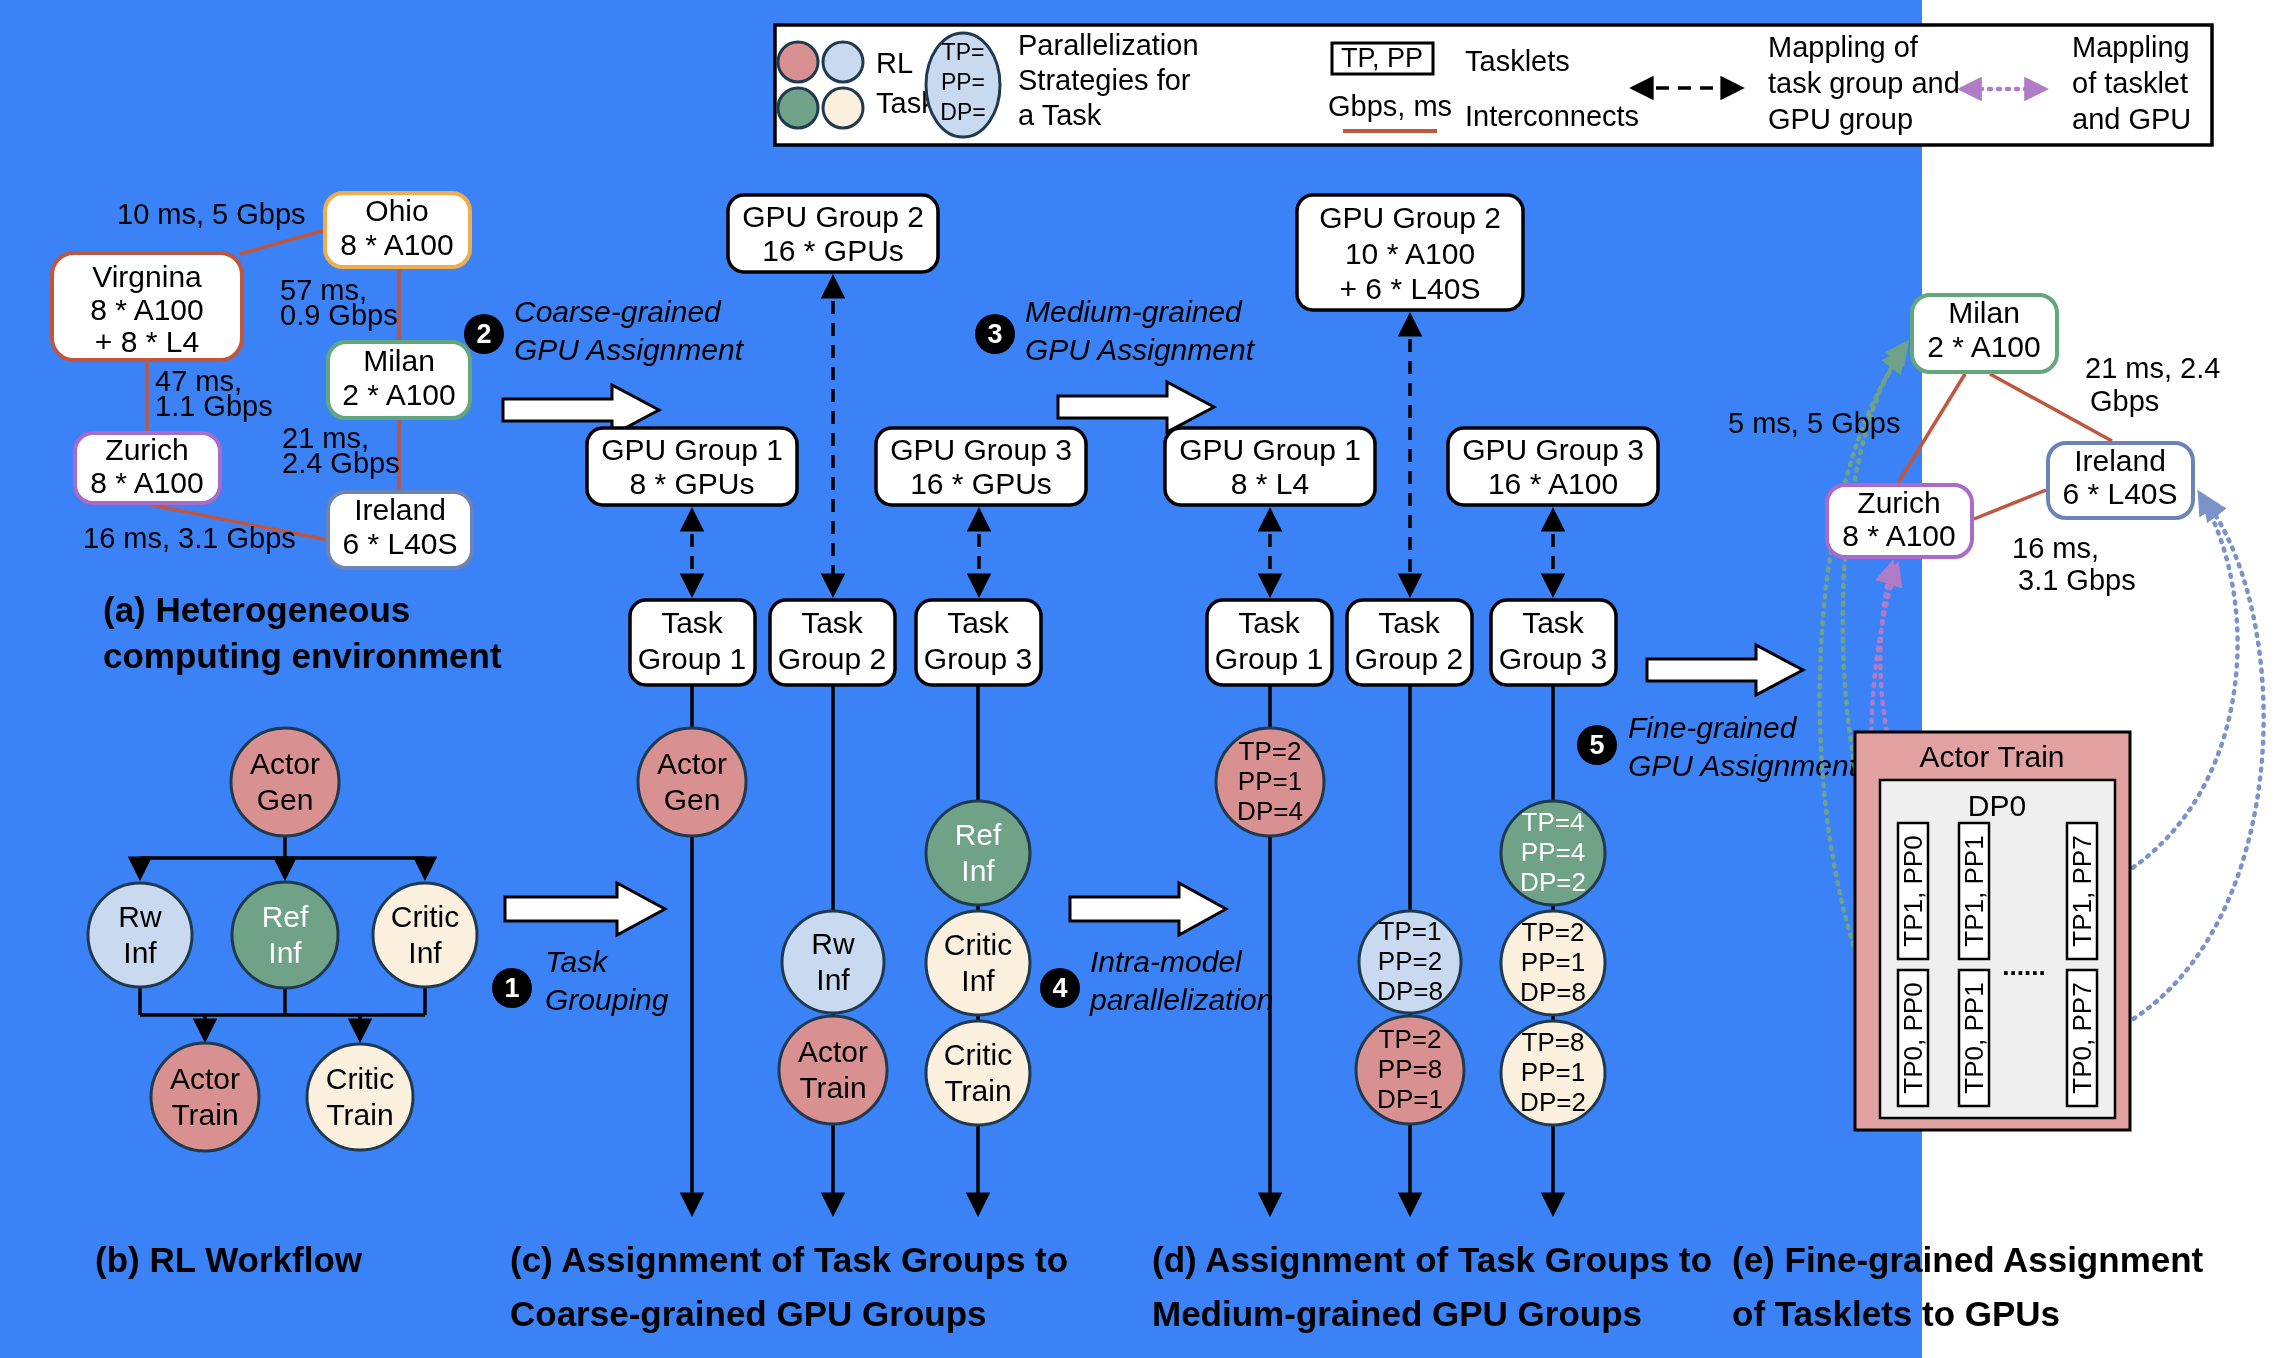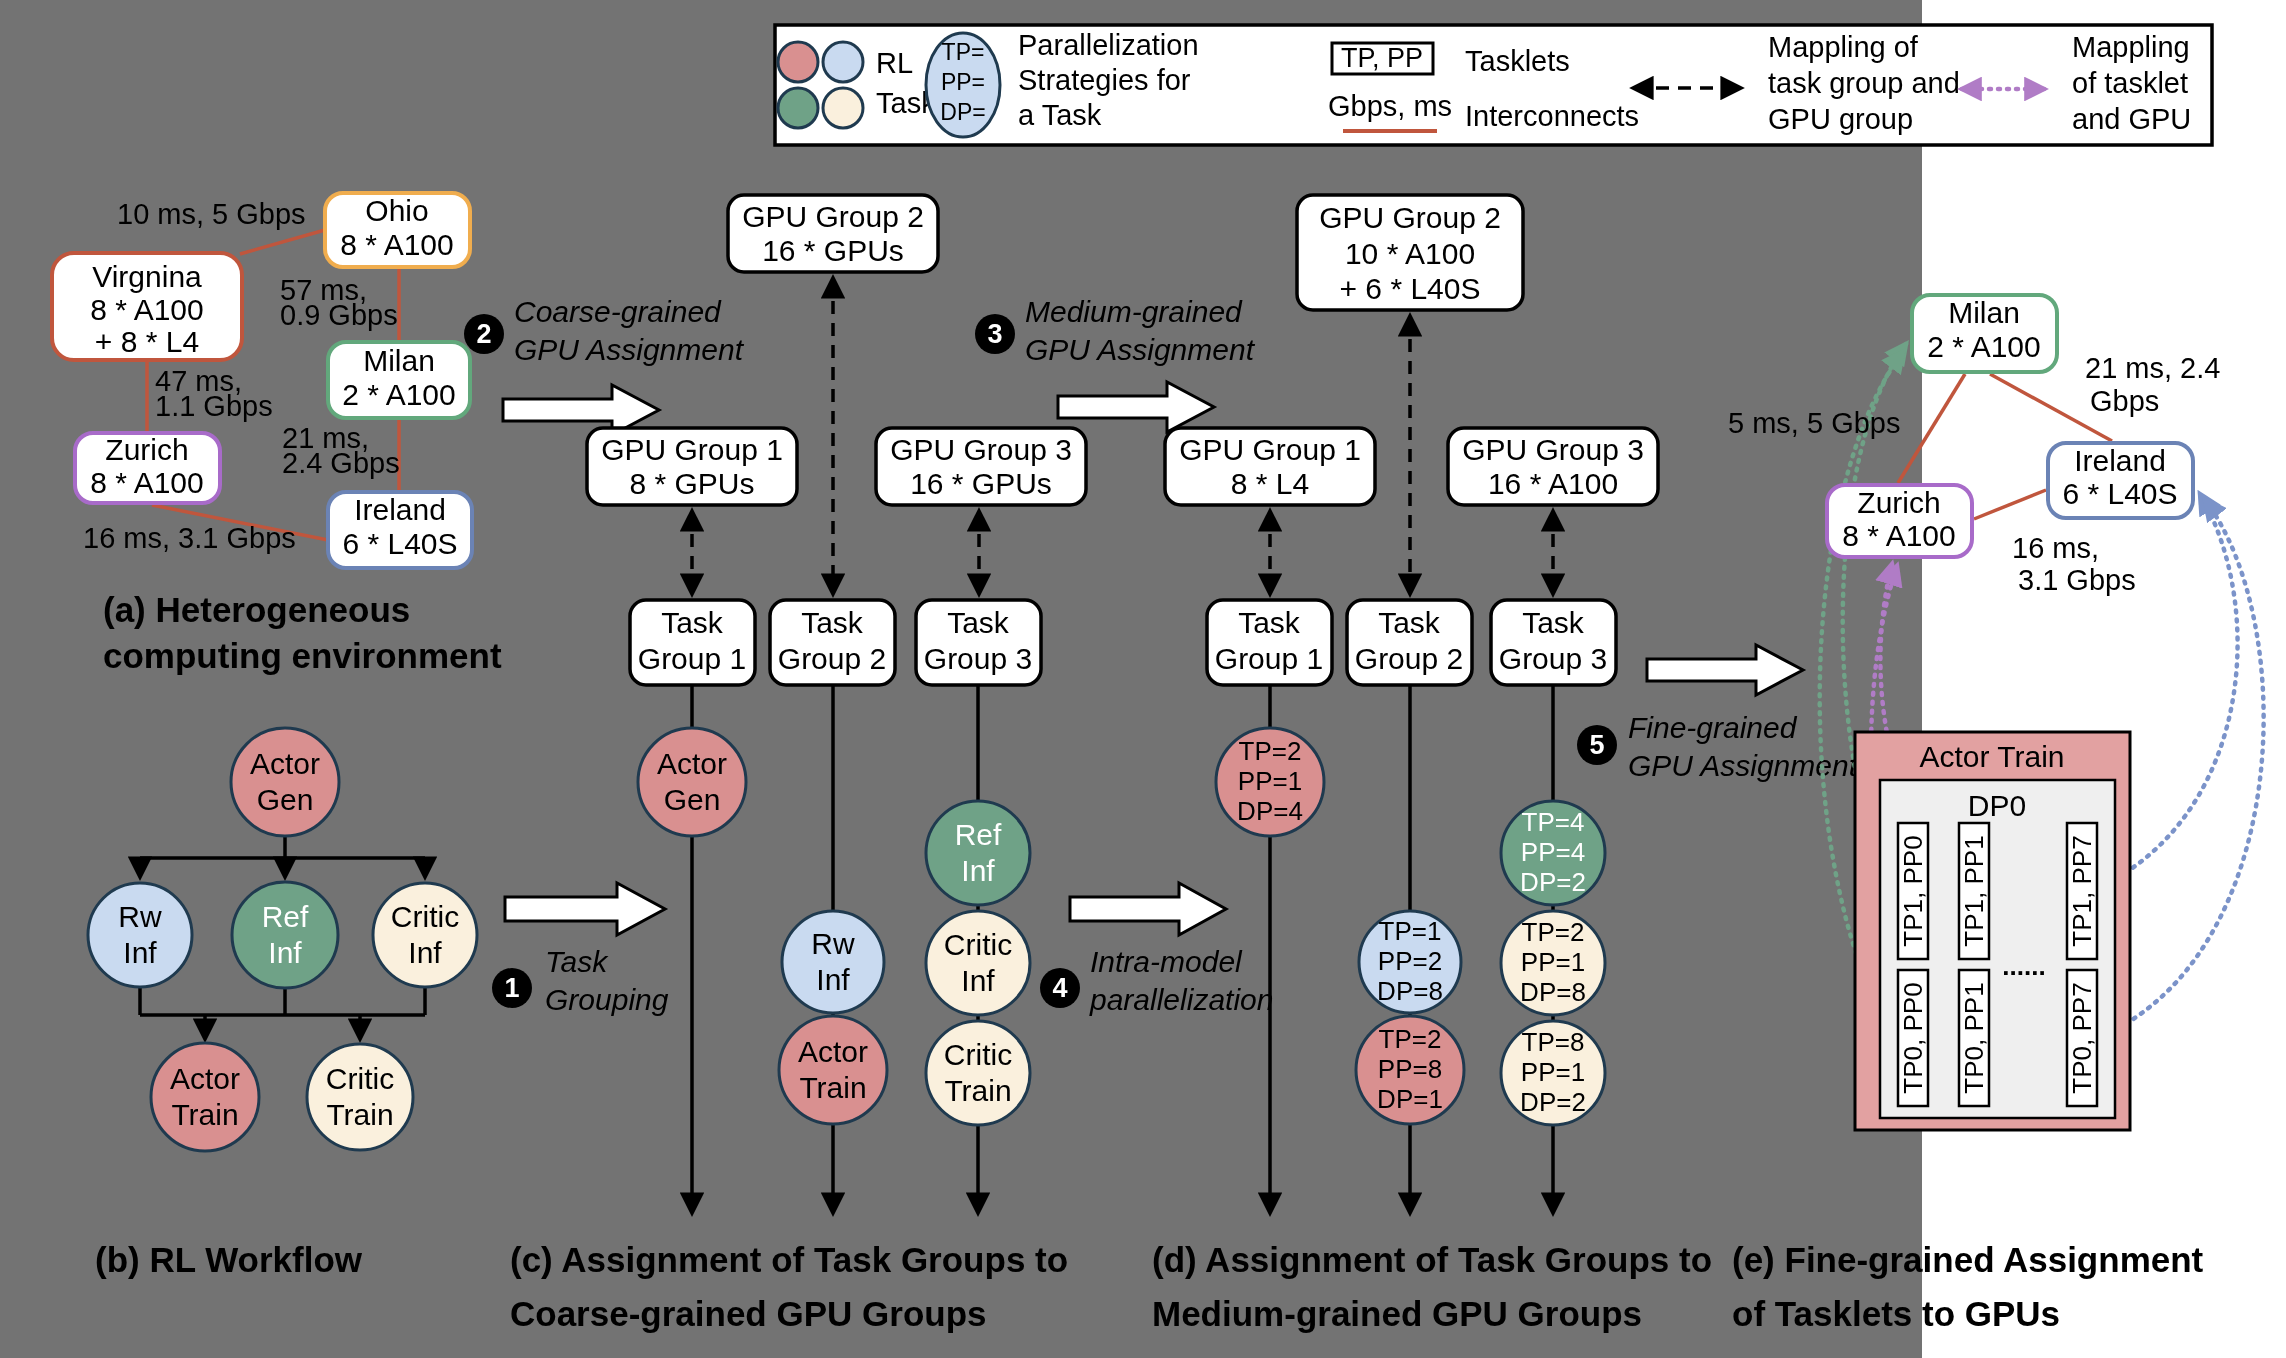--- a/index.html
+++ b/index.html
@@ -1,16 +1,16 @@
 <!DOCTYPE html>
 <html><head>
 <meta charset="utf-8">
 <style>
   html,body{margin:0;padding:0;background:#fff;}
-  .wrap{width:1922px;height:1358px;position:relative;background:#737373;}
+  .wrap{width:1922px;height:1358px;position:relative;background:#3b82f6;}
   svg{display:block;}
   text{font-family:"Liberation Sans",sans-serif;fill:#000;}
   .f35b{font-size:35px;font-weight:bold;}
   .f30{font-size:30px;}
   .f29{font-size:29px;}
   .f27{font-size:27px;}
   .f26{font-size:26px;}
   .f26b{font-size:26px;font-weight:bold;}
   .f23{font-size:23px;}
   .it30{font-size:30px;font-style:italic;}

